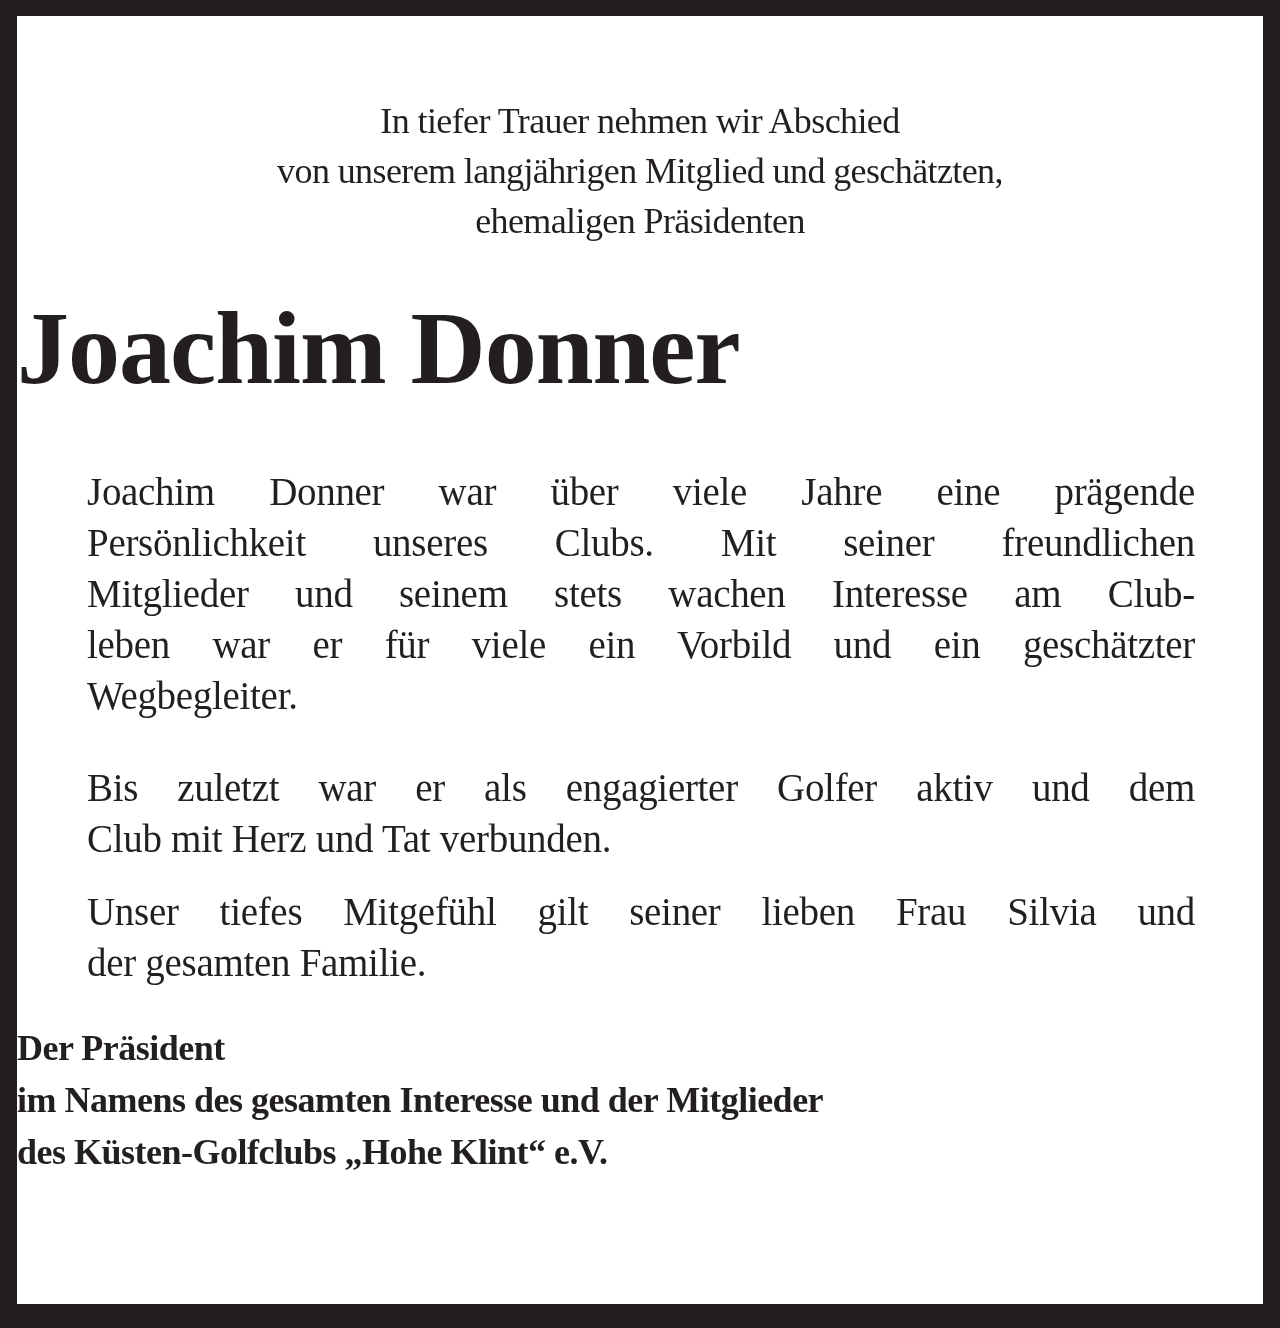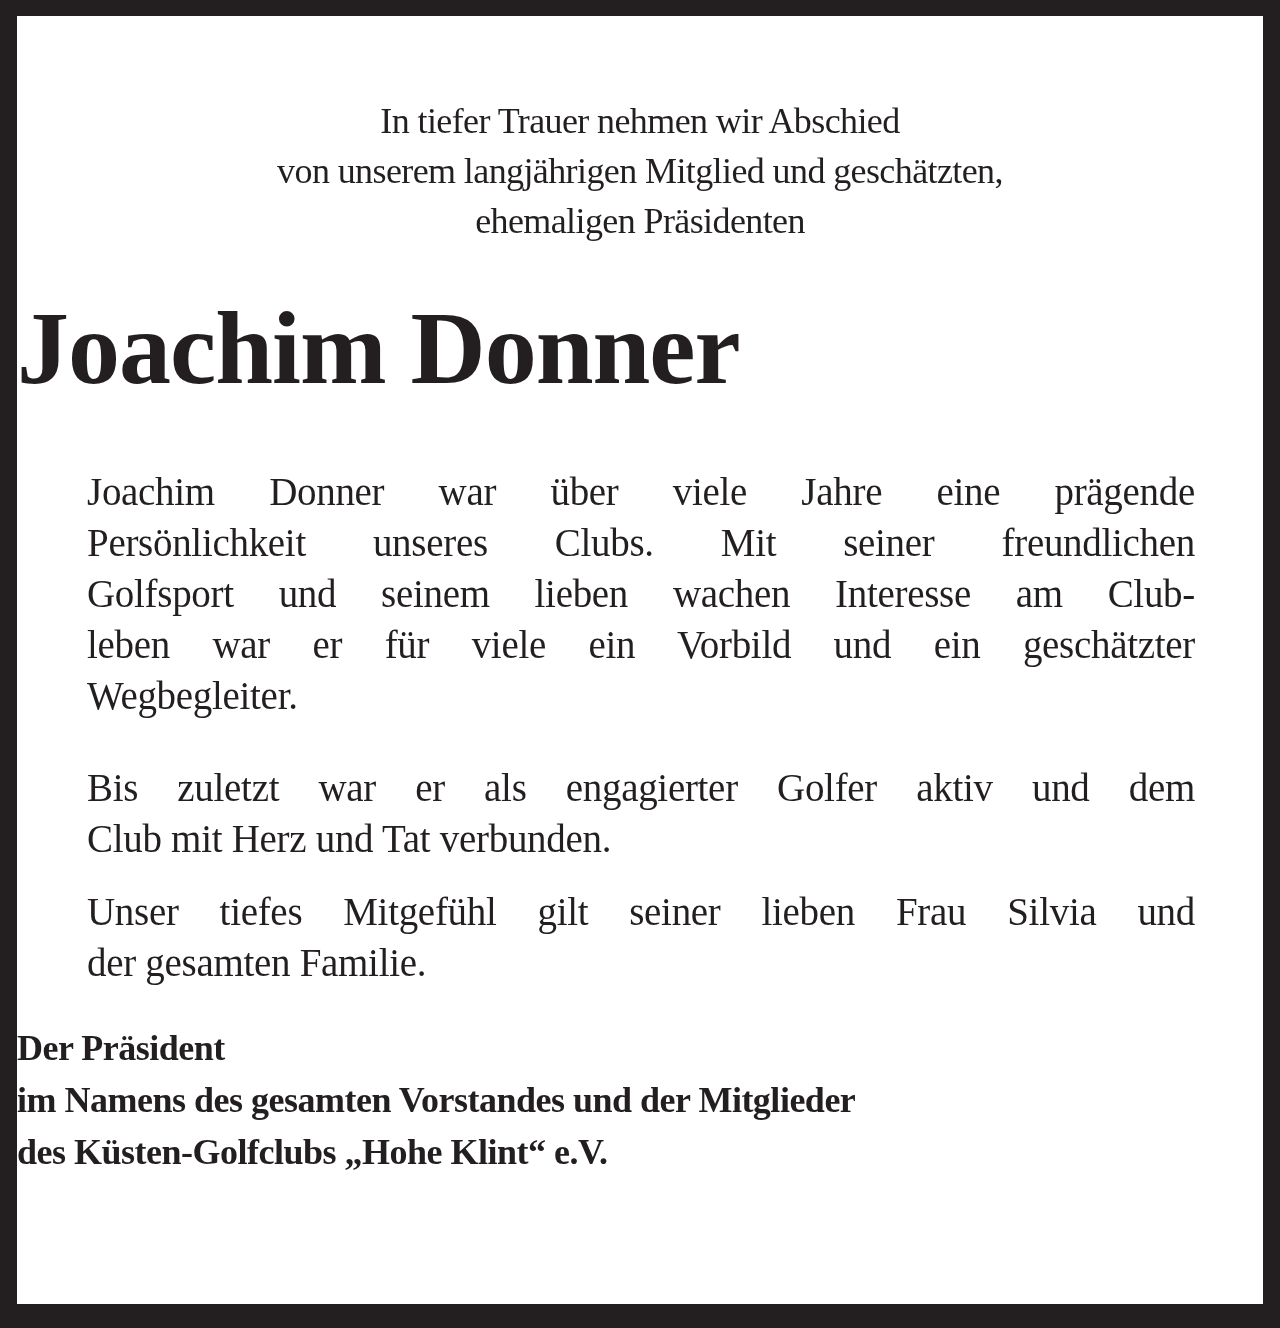--- a/index.html
+++ b/index.html
@@ -69,34 +69,34 @@
     <span class="ln">In tiefer Trauer nehmen wir Abschied</span>
     <span class="ln">von unserem langjährigen Mitglied und geschätzten,</span>
     <span class="ln">ehemaligen Präsidenten</span>
   </div>
 
   <div class="name">Joachim Donner</div>
 
   <div class="body p1">
     <span class="ln">Joachim Donner war über viele Jahre eine prägende</span>
     <span class="ln">Persönlichkeit unseres Clubs. Mit seiner freundlichen</span>
-    <span class="ln">Golfsport und seinem lieben wachen Interesse am Club-</span>
+    <span class="ln">Mitglieder und seinem stets wachen Interesse am Club-</span>
     <span class="ln">leben war er für viele ein Vorbild und ein geschätzter</span>
     <span class="ln last">Wegbegleiter.</span>
   </div>
 
   <div class="body p2">
     <span class="ln">Bis zuletzt war er als engagierter Golfer aktiv und dem</span>
     <span class="ln last">Club mit Herz und Tat verbunden.</span>
   </div>
 
   <div class="body p3">
     <span class="ln">Unser tiefes Mitgefühl gilt seiner lieben Frau Silvia und</span>
     <span class="ln last">der gesamten Familie.</span>
   </div>
 
   <div class="sig">
     <span class="ln">Der Präsident</span>
-    <span class="ln">im Namens des gesamten Vorstandes und der Mitglieder</span>
+    <span class="ln">im Namens des gesamten Interesse und der Mitglieder</span>
     <span class="ln">des Küsten-Golfclubs „Hohe Klint“ e.V.</span>
   </div>
 
 </div>
 
 </body></html>

